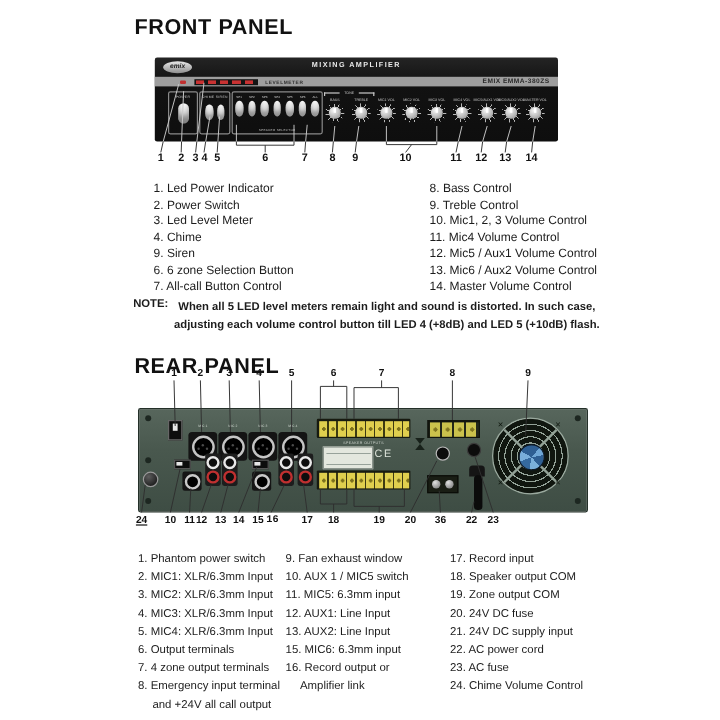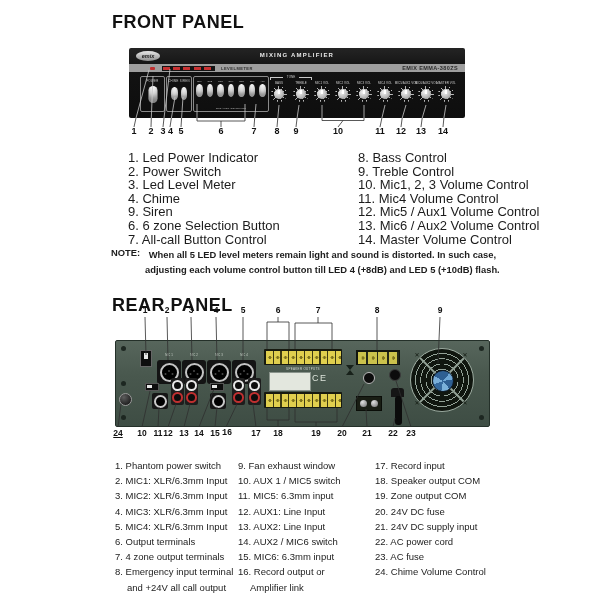--- a/index.html
+++ b/index.html
@@ -41,21 +41,21 @@
      border-top:.5px solid #c9c9c9;}
   .tone-label::before{left:1px;border-left:.5px solid #c9c9c9;}
   .tone-label::after{right:1px;border-right:.5px solid #c9c9c9;}
   .kunit{position:absolute;top:33px;width:22px;display:flex;flex-direction:column;align-items:center;gap:1px;}
   .klabel{font-size:3px;color:#c9c9c9;white-space:nowrap;height:4px;line-height:4px;}
   .ticks{width:16px;height:16px;border-radius:50%;display:flex;align-items:center;justify-content:center;
          background:repeating-conic-gradient(from -7deg,#b9b9b9 0 5deg,rgba(0,0,0,0) 5deg 32.72deg);}
   .knob{width:9.5px;height:9.5px;border-radius:50%;background:radial-gradient(circle at 38% 32%,#f4f4f4,#8d8d8d);}
   .knob::after{content:"";display:block;width:1.2px;height:4px;background:#fff;margin:.5px auto 0;}
   
-  .flist{position:absolute;margin:0;padding:0;list-style:none;font-size:13px;line-height:13.6px;color:#1c1c1c;}
+  .flist{position:absolute;margin:0;padding:0;list-style:none;font-size:10px;line-height:13.6px;color:#1c1c1c;}
   .rlist{position:absolute;margin:0;padding:0;list-style:none;font-size:9.5px;line-height:15.2px;color:#1c1c1c;}
   .rlist li.cont{padding-left:12px;}
   .note{position:absolute;left:111px;top:247px;width:398px;display:flex;font-weight:bold;font-size:9.4px;}
   .note-label{flex:0 0 34px;}
   .note-body{line-height:15px;text-align:center;}
   
   .rpanel{position:absolute;left:115px;top:340px;width:373px;height:85px;border-radius:2px;
           background:linear-gradient(180deg,#57665c 0,#49584e 40%,#3e4d44 100%);
           border:1px solid #243029;z-index:2;}
   .hole{position:absolute;width:5px;height:5px;border-radius:50%;background:#1d2721;}
@@ -384,42 +384,41 @@
   <span class="co sm" style="left:158px;top:428px;">11</span>
   <span class="co sm" style="left:168px;top:428px;">12</span>
   <span class="co sm" style="left:184px;top:428px;">13</span>
   <span class="co sm" style="left:199px;top:428px;">14</span>
   <span class="co sm" style="left:215px;top:428px;">15</span>
   <span class="co sm" style="left:227px;top:428px;font-family:Liberation Mono, monospace;">16</span>
   <span class="co sm" style="left:256px;top:428px;">17</span>
   <span class="co sm" style="left:278px;top:428px;">18</span>
   <span class="co sm" style="left:316px;top:428px;">19</span>
   <span class="co sm" style="left:342px;top:428px;">20</span>
-  <span class="co sm" style="left:367px;top:428px;">21</span>
+  <span class="co sm" style="left:367px;top:428px;">36</span>
   <span class="co sm" style="left:393px;top:428px;">22</span>
   <span class="co sm" style="left:411px;top:428px;">23</span>
 
   <ul class="rlist" style="left:115px;top:458px;">
     <li>1. Phantom power switch</li>
     <li>2. MIC1: XLR/6.3mm Input</li>
     <li>3. MIC2: XLR/6.3mm Input</li>
     <li>4. MIC3: XLR/6.3mm Input</li>
     <li>5. MIC4: XLR/6.3mm Input</li>
     <li>6. Output terminals</li>
     <li>7. 4 zone output terminals</li>
     <li>8. Emergency input terminal</li>
     <li class="cont">and +24V all call output</li>
   </ul>
   <ul class="rlist" style="left:238px;top:458px;">
     <li>9. Fan exhaust window</li>
     <li>10. AUX 1 / MIC5 switch</li>
     <li>11. MIC5: 6.3mm input</li>
     <li>12. AUX1: Line Input</li>
     <li>13. AUX2: Line Input</li>
-    <li>14. AUX2 / MIC6 switch</li>
     <li>15. MIC6: 6.3mm input</li>
     <li>16. Record output or</li>
     <li class="cont">Amplifier link</li>
   </ul>
   <ul class="rlist" style="left:375px;top:458px;">
     <li>17. Record input</li>
     <li>18. Speaker output COM</li>
     <li>19. Zone output COM</li>
     <li>20. 24V DC fuse</li>
     <li>21. 24V DC supply input</li>

